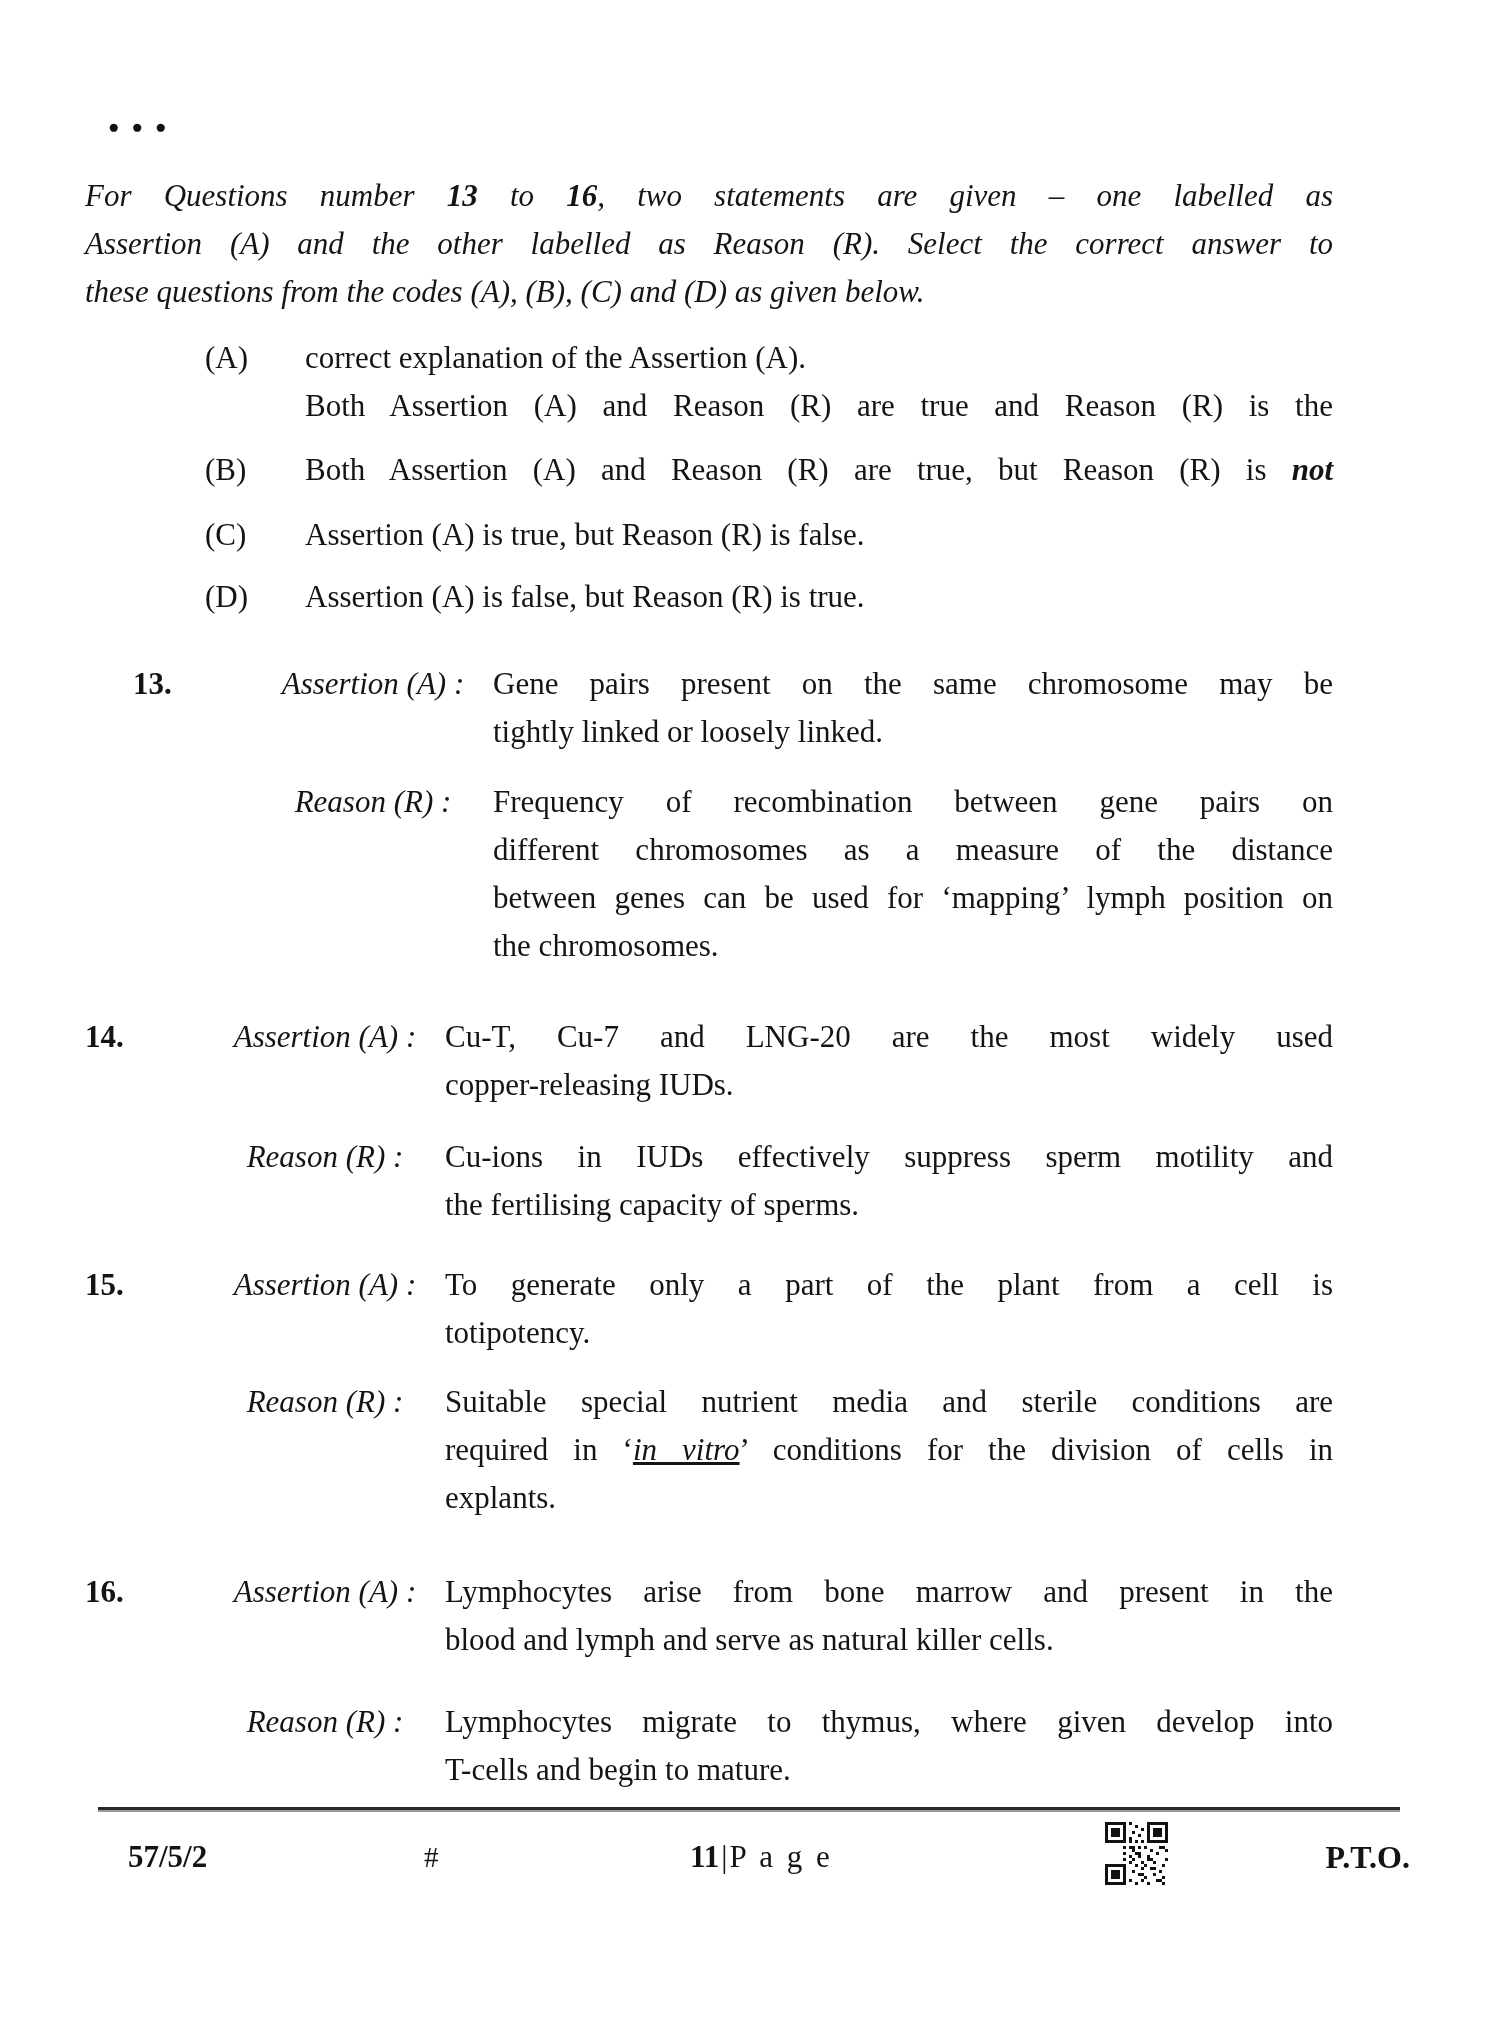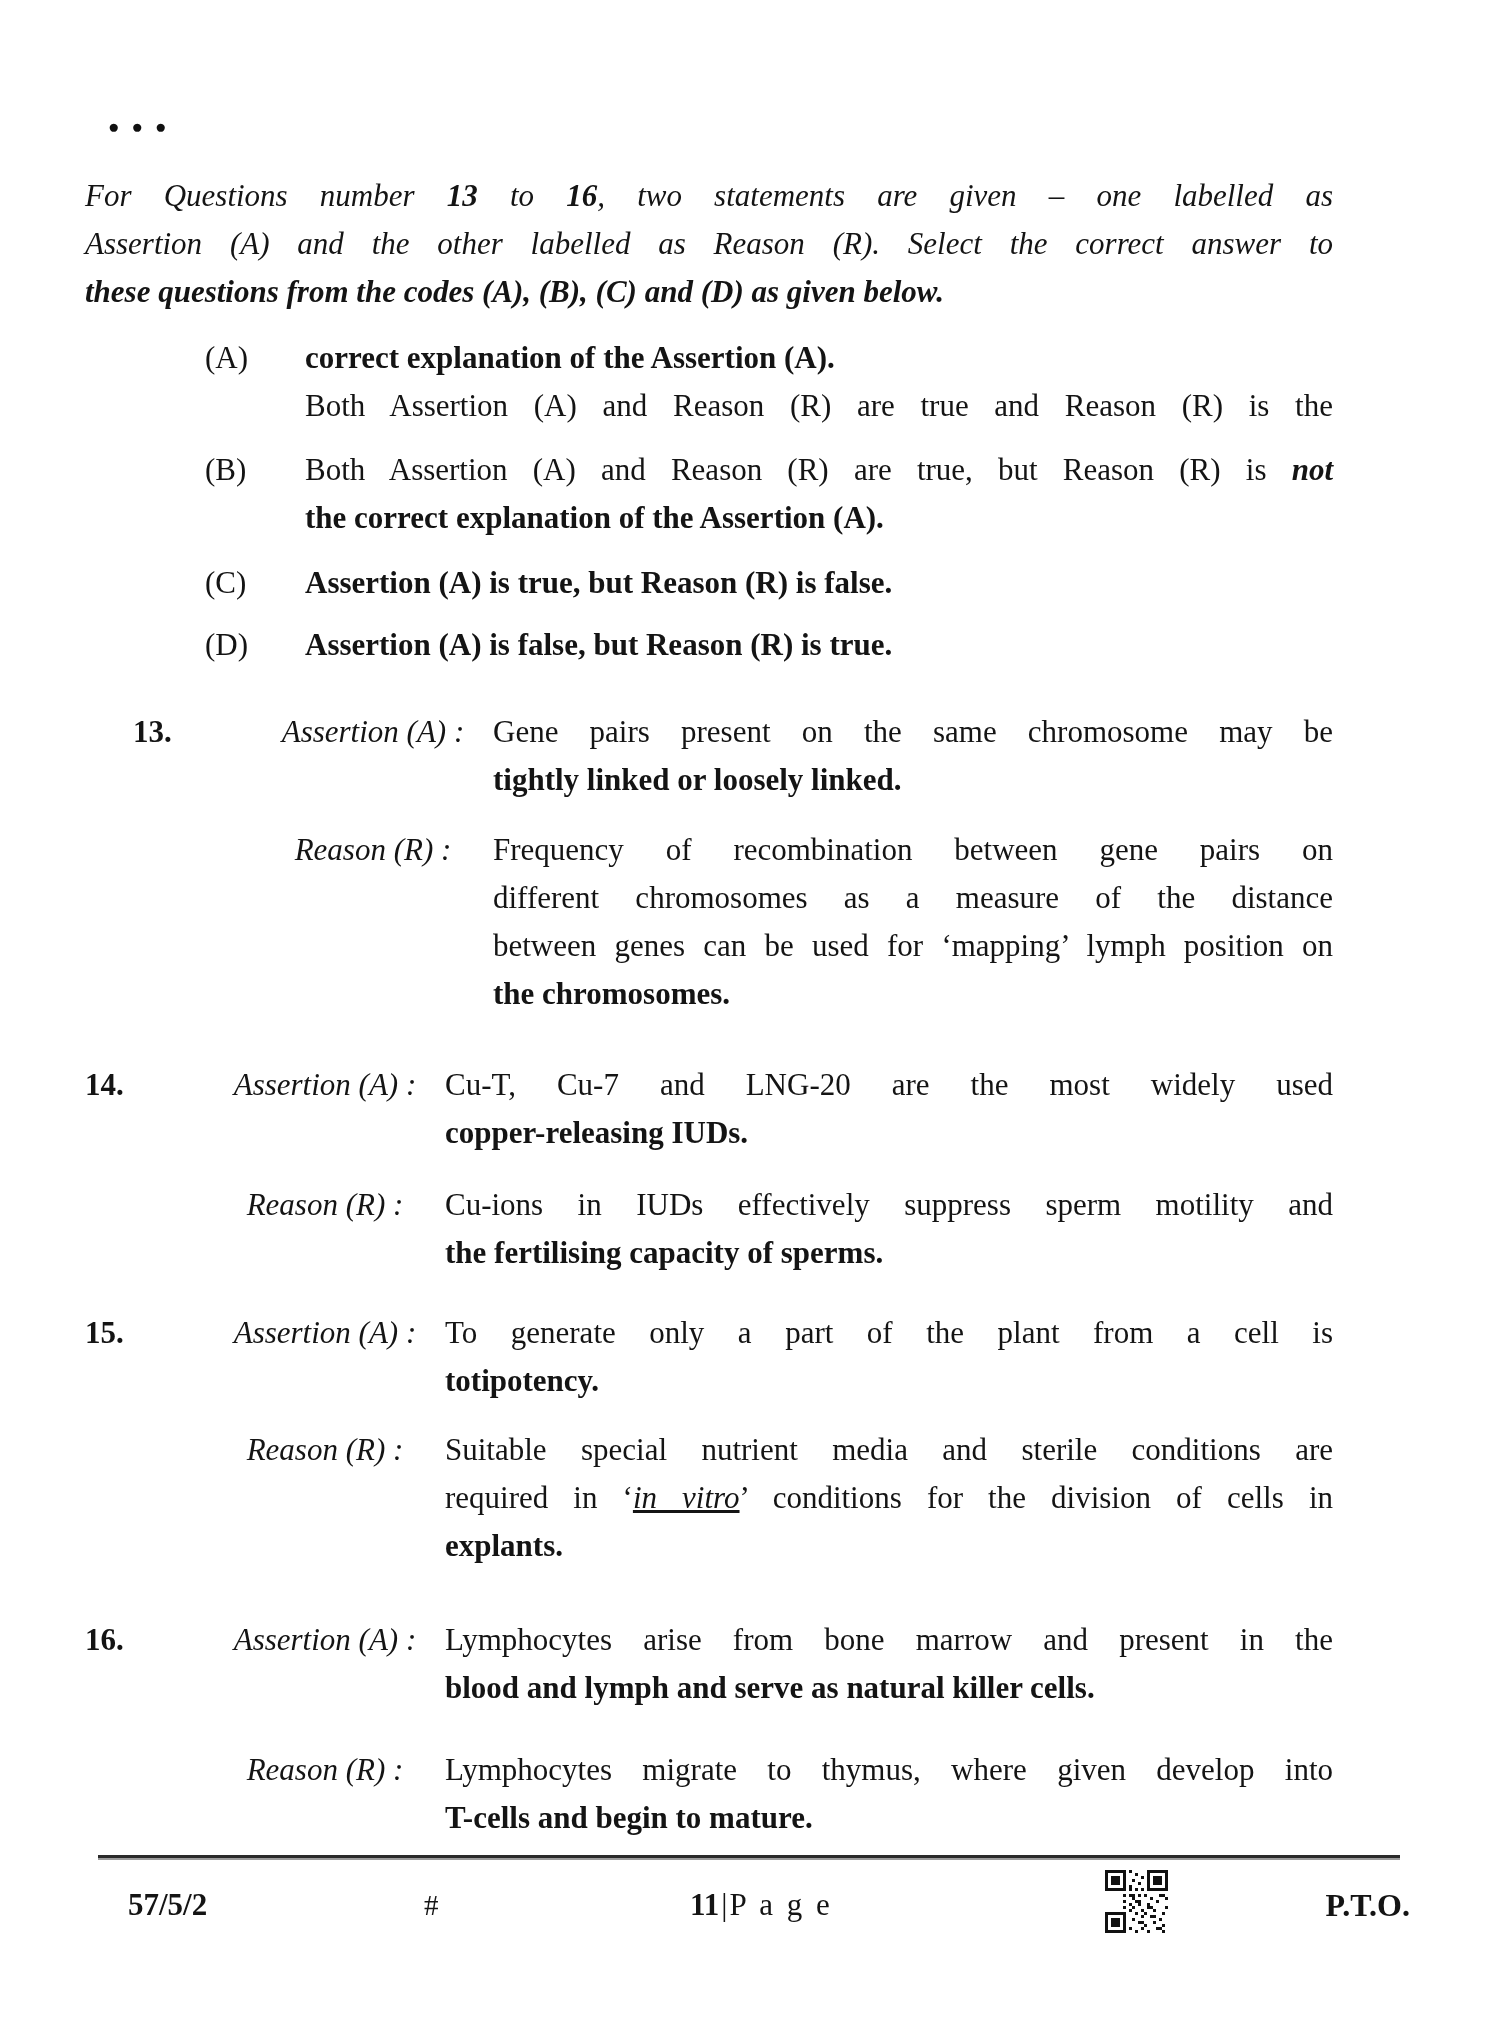--- a/index.html
+++ b/index.html
@@ -20,21 +20,21 @@
     height: 30px;
     font-size: 19px;
     font-weight: bold;
     letter-spacing: 12px;
     line-height: 30px;
     color: #101010;
   }
 
   .line { line-height: 48px; white-space: normal; }
   .jl { text-align: justify; text-align-last: justify; }
-  .ll { text-align: left; text-align-last: left; font-weight: bold; }
+  .ll { text-align: left; text-align-last: left; }
 
   .intro { margin-top: 30px; font-style: italic; }
   .intro b { font-weight: bold; }
 
   .opt-row { display: flex; margin-left: 120px; }
   .opt-letter { width: 100px; flex: 0 0 100px; line-height: 48px; }
   .opt-body { flex: 1 1 auto; }
   .opt-a { margin-top: 18px; }
   .opt-b { margin-top: 16px; }
   .opt-c { margin-top: 17px; }
@@ -99,21 +99,20 @@
       <div class="opt-body">
         <div class="line ll">correct explanation of the Assertion (A).</div>
         <div class="line jl">Both Assertion (A) and Reason (R) are true and Reason (R) is the</div>
       </div>
     </div>
 
     <div class="opt-row opt-b">
       <div class="opt-letter">(B)</div>
       <div class="opt-body">
         <div class="line jl"><span>Both Assertion (A) and Reason (R) are true, but Reason (R) is </span><span class="bold-it">not</span></div>
-        <div class="line ll">the correct explanation of the Assertion (A).</div>
       </div>
     </div>
 
     <div class="opt-row opt-c">
       <div class="opt-letter">(C)</div>
       <div class="opt-body">
         <div class="line ll">Assertion (A) is true, but Reason (R) is false.</div>
       </div>
     </div>
 

